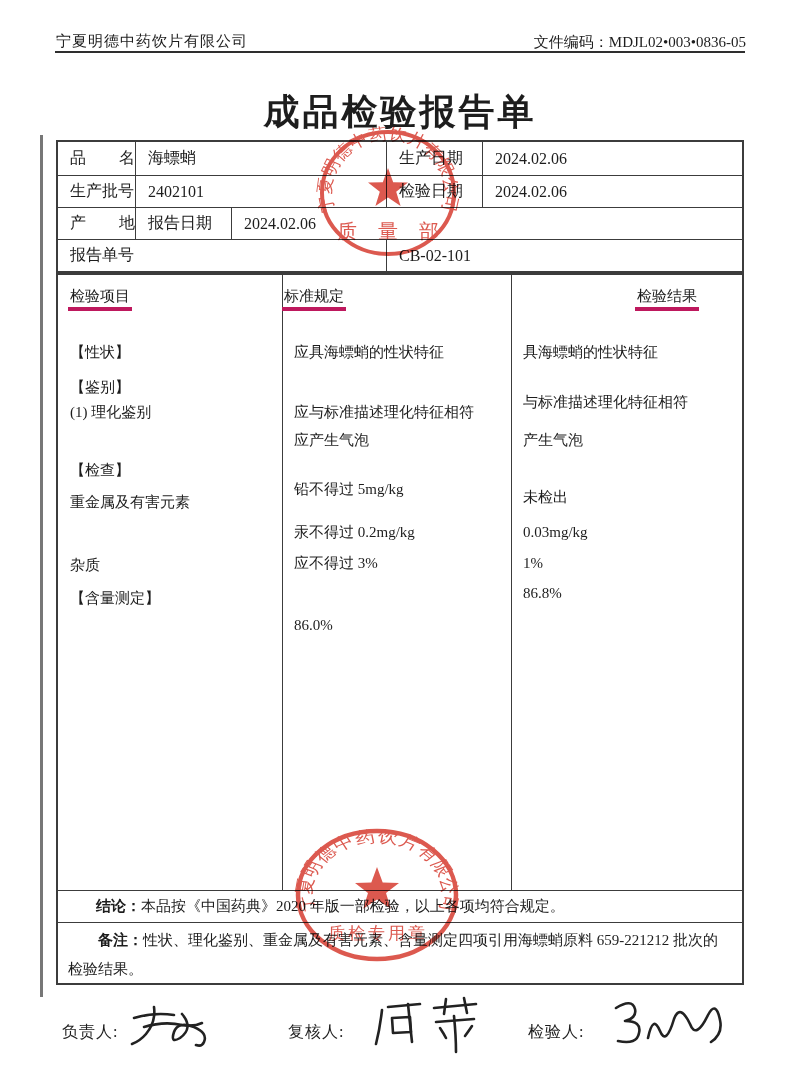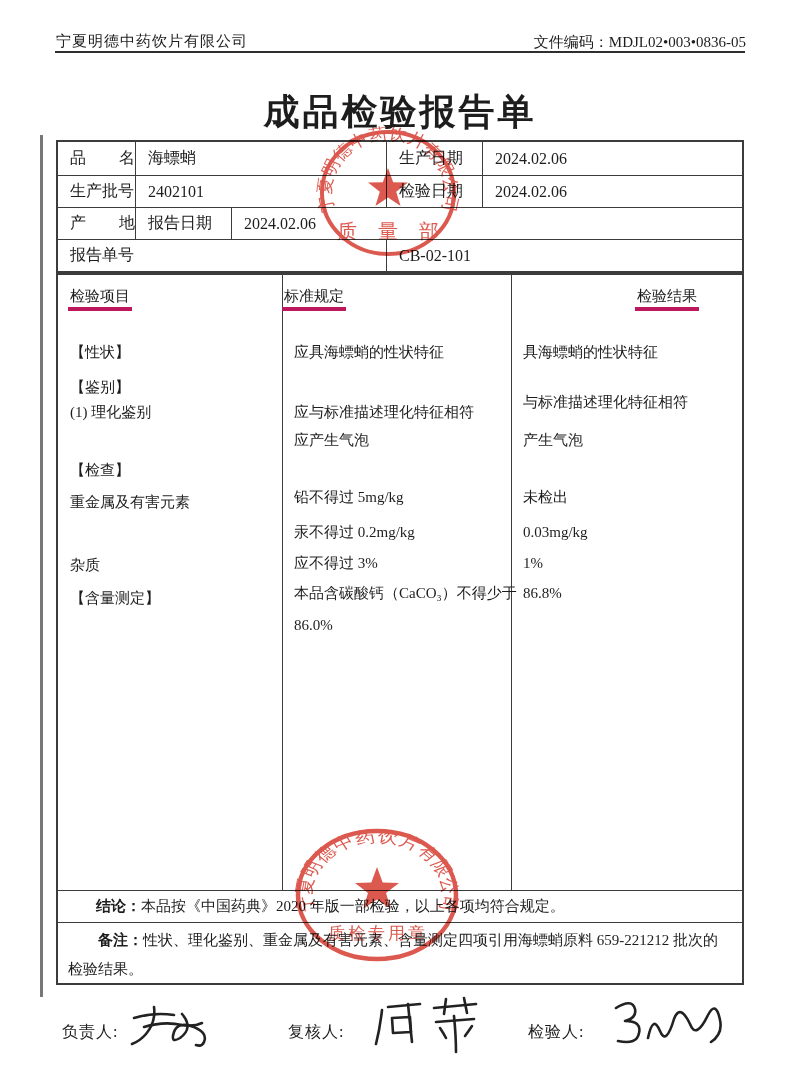--- a/index.html
+++ b/index.html
@@ -109,24 +109,23 @@
     <div class="ln colA" style="top:102px">【鉴别】</div>
     <div class="ln colA" style="top:127px">(1) 理化鉴别</div>
     <div class="ln colA" style="top:185px">【检查】</div>
     <div class="ln colA" style="top:217px">重金属及有害元素</div>
     <div class="ln colA" style="top:280px">杂质</div>
     <div class="ln colA" style="top:313px">【含量测定】</div>
 
     <div class="ln colB" style="top:67px">应具海螵蛸的性状特征</div>
     <div class="ln colB" style="top:127px">应与标准描述理化特征相符</div>
     <div class="ln colB" style="top:155px">应产生气泡</div>
-    <div class="ln colB" style="top:212px">铅不得过 5mg/kg</div>
+    <div class="ln colB" style="top:204px">铅不得过 5mg/kg</div>
     <div class="ln colB" style="top:247px">汞不得过 0.2mg/kg</div>
     <div class="ln colB" style="top:278px">应不得过 3%</div>
-    <div class="ln colB" style="top:308px">本品含碳酸钙（CaCO₃）不得少于</div>
     <div class="ln colB" style="top:340px">86.0%</div>
 
     <div class="ln colC" style="top:67px">具海螵蛸的性状特征</div>
     <div class="ln colC" style="top:117px">与标准描述理化特征相符</div>
     <div class="ln colC" style="top:155px">产生气泡</div>
     <div class="ln colC" style="top:212px">未检出</div>
     <div class="ln colC" style="top:247px">0.03mg/kg</div>
     <div class="ln colC" style="top:278px">1%</div>
     <div class="ln colC" style="top:308px">86.8%</div>
 

